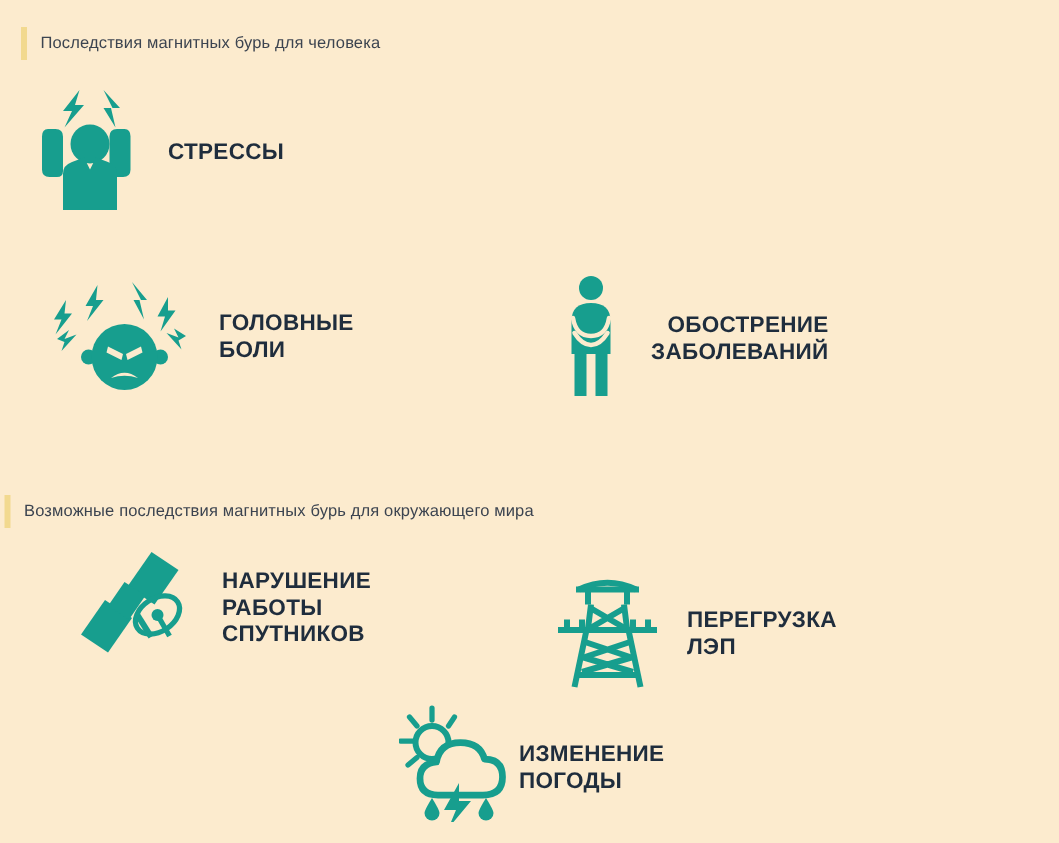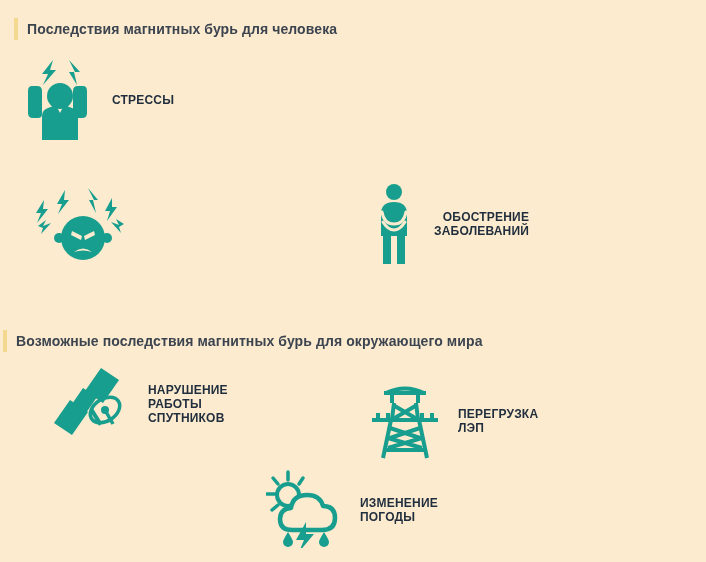--- a/index.html
+++ b/index.html
@@ -28,41 +28,41 @@
     height: 26px;
   }
   .section-bar {
     width: 4px;
     height: 22px;
     background: #f2d98f;
     margin-right: 9px;
     flex: 0 0 auto;
   }
   .section-title {
-    font-size: 14px;
-    font-weight: 700;
+    font-size: 11px;
+    font-weight: 400;
     color: #3c4450;
     letter-spacing: 0.1px;
     white-space: nowrap;
   }
   #sec1 { left: 14px; top: 16px; }
   #sec2 { left: 3px; top: 328px; }
 
   
   .item {
     position: absolute;
     display: flex;
     align-items: center;
   }
   .item .glyph {
     flex: 0 0 auto;
     display: block;
   }
   .item .label {
-    font-size: 12px;
+    font-size: 15px;
     font-weight: 700;
     color: #1f2d3d;
     line-height: 1.16;
     letter-spacing: 0.2px;
     white-space: pre-line;
   }
 
   
   #it-stress   { left: 22px;  top: 58px;  }
   #it-stress   .label { margin-left: 14px; }
@@ -76,21 +76,21 @@
   #it-illness  { left: 370px; top: 182px; text-align: right; }
   #it-illness  .label { margin-left: 16px; }
 
   #it-sat      { left: 52px;  top: 364px; }
   #it-sat      .label { margin-left: 14px; }
 
   #it-power    { left: 366px; top: 380px; }
   #it-power    .label { margin-left: 14px; }
 
   #it-weather  { left: 266px; top: 470px; }
-  #it-weather  .label { margin-left: 14px; }
+  #it-weather  .label { }
 </style>
 </head>
 <body>
 
 <div class="page">
 
   <div class="section-header" id="sec1">
     <div class="section-bar"></div>
     <div class="section-title">Последствия магнитных бурь для человека</div>
   </div>
@@ -136,20 +136,22 @@
         </g>
         <g fill="#fcebce">
 
           <path d="M40 49 l10 5 l-1 4 l-10 -5 Z"></path>
           <path d="M62 49 l-10 5 l1 4 l10 -5 Z"></path>
 
           <path d="M42 70 q9 -7 18 0 q-9 -3 -18 0 Z"></path>
         </g>
       </svg>
     </span>
+    <span class="label">ГОЛОВНЫЕ
+БОЛИ</span>
   </div>
 
   <div class="item" id="it-illness">
     <span class="glyph">
       <svg width="48" height="82" viewBox="0 0 48 82">
         <g fill="#179e8e">
 
           <circle cx="24" cy="10" r="8"></circle>
 
           <path d="M24 20 q-13 0 -13 12 l0 22 l26 0 l0 -22 q0 -12 -13 -12 Z"></path>

